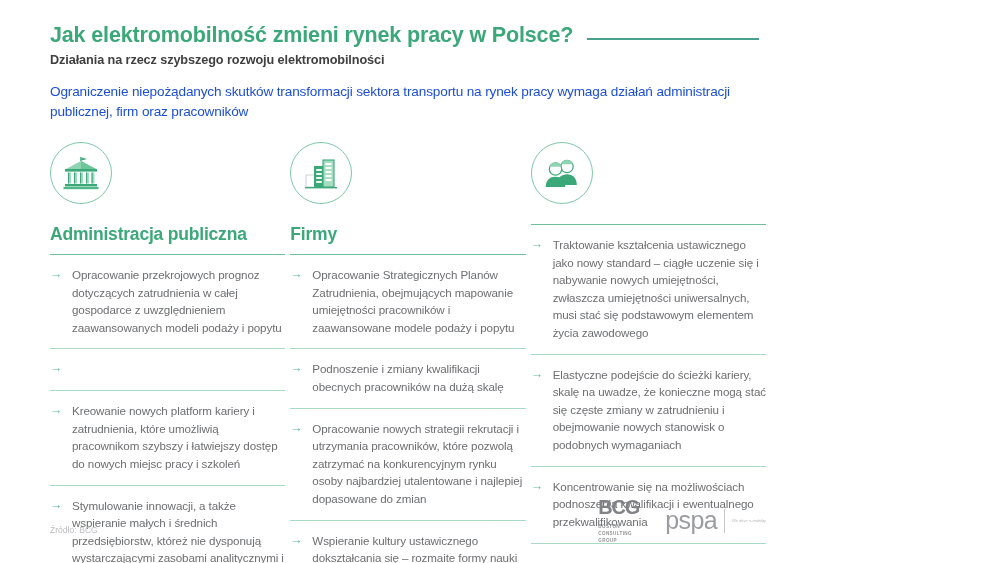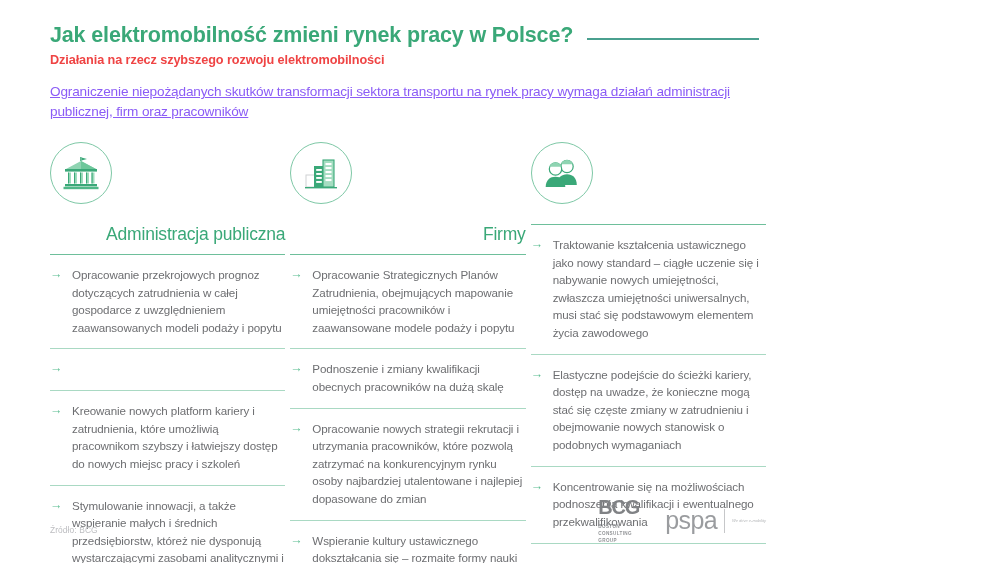--- a/index.html
+++ b/index.html
@@ -53,34 +53,33 @@
     height: 2px;
     background: #4aa08f;
     margin-top: 6px;
     min-width: 40px;
   }
 
   .page-subtitle {
     margin-top: 5px;
     font-size: 12.7px;
     font-weight: bold;
-    color: #ef4444;
+    color: #404040;
     letter-spacing: -0.1px;
   }
 
   .intro {
     position: absolute;
     left: 50px;
     top: 82px;
     width: 690px;
     font-size: 13.6px;
     line-height: 1.45;
-    color: #8b5cf6;
+    color: #1d4ed8;
     letter-spacing: -0.15px;
-    text-decoration: underline;
   }
 
   
   .columns {
     position: absolute;
     left: 50px;
     top: 142px;
     right: 38px;
     display: flex;
     gap: 0;
@@ -100,25 +99,24 @@
     display: flex;
     align-items: center;
     justify-content: center;
     margin-bottom: 20px;
   }
 
   .icon-circle svg { display: block; }
 
   .column-title {
     font-size: 17.5px;
-    font-weight: normal;
+    font-weight: bold;
     color: #3aa878;
     letter-spacing: -0.2px;
     margin-bottom: 9px;
-    text-align: right;
   }
 
   .divider {
     height: 1px;
     background: #a9d9c3;
     width: 100%;
   }
   .divider.top { background: #6ebf9b; }
 
   .bullet {
@@ -342,21 +340,21 @@
       <div class="divider top"></div>
 
       <div class="bullet">
         <span class="arrow">→</span>
         <span class="bullet-text">Traktowanie kształcenia ustawicznego jako nowy standard – ciągłe uczenie się i nabywanie nowych umiejętności, zwłaszcza umiejętności uniwersalnych, musi stać się podstawowym elementem życia zawodowego</span>
       </div>
       <div class="divider"></div>
 
       <div class="bullet">
         <span class="arrow">→</span>
-        <span class="bullet-text">Elastyczne podejście do ścieżki kariery, dostęp na uwadze, że konieczne mogą stać się częste zmiany w zatrudnieniu i obejmowanie nowych stanowisk o podobnych wymaganiach</span>
+        <span class="bullet-text">Elastyczne podejście do ścieżki kariery, skalę na uwadze, że konieczne mogą stać się częste zmiany w zatrudnieniu i obejmowanie nowych stanowisk o podobnych wymaganiach</span>
       </div>
       <div class="divider"></div>
 
       <div class="bullet">
         <span class="arrow">→</span>
         <span class="bullet-text">Koncentrowanie się na możliwościach podnoszenia kwalifikacji i ewentualnego przekwalifikowania</span>
       </div>
       <div class="divider"></div>
     </div>
 

